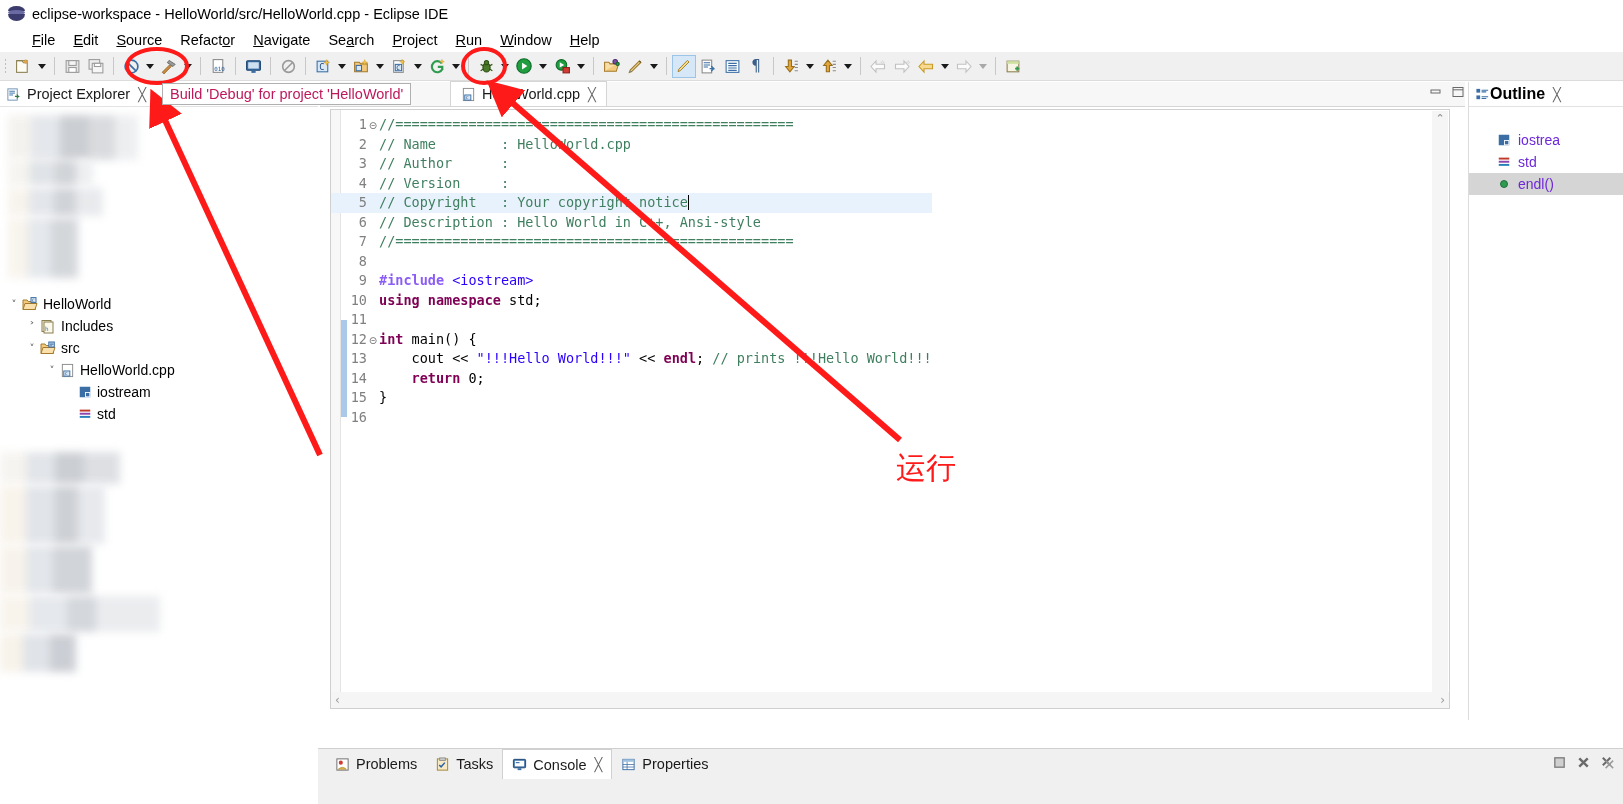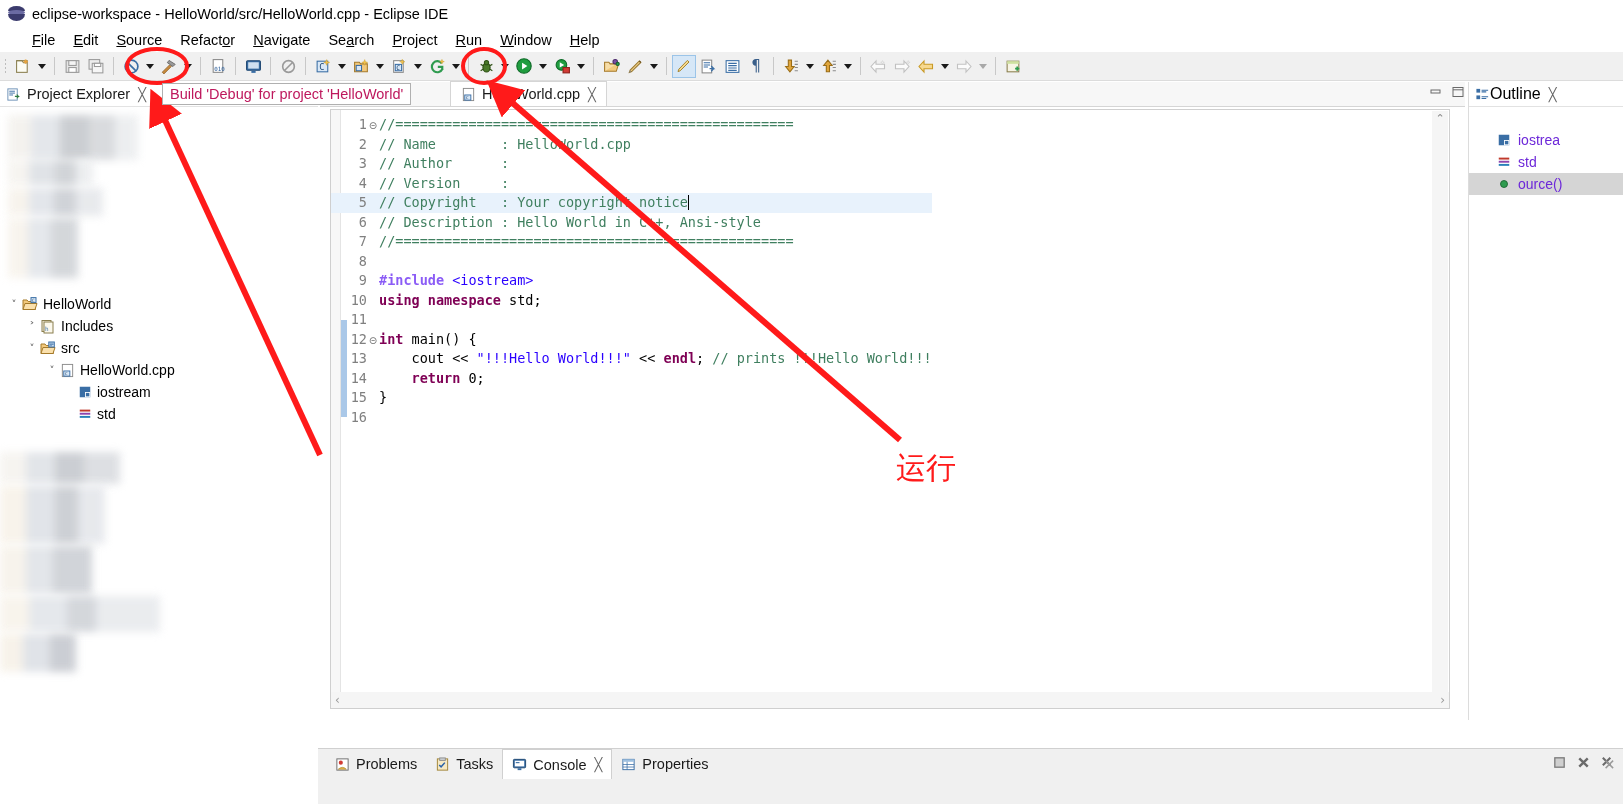--- a/index.html
+++ b/index.html
@@ -193,20 +193,21 @@
   }
 
   
   .outline-panel {
     position:absolute; left:1468px; top:82px; width:155px; height:638px;
     background:#ffffff; border-left:1px solid #dcdcdc;
   }
   .outline-head {
     height:25px; display:flex; align-items:center; padding-left:6px;
     border-bottom:1px solid #e2e2e2;
+    font-weight:bold;
   }
   .orow {
     height:22px; display:flex; align-items:center; padding-left:28px;
     font-size:14px; color:#6d28d9; white-space:nowrap;
   }
   .orow.sel { background:#d5d5d5; }
 
   .minmax {
     position:absolute; right:158px; top:84px; display:flex; gap:8px;
     align-items:center;
@@ -678,21 +679,21 @@
           <rect x="2" y="3" width="12" height="2.2" fill="#c0392b"></rect>
           <rect x="2" y="6.6" width="12" height="2.2" fill="#8e44ad"></rect>
           <rect x="2" y="10.2" width="12" height="2.2" fill="#2980b9"></rect>
         </svg>
         <span>std</span>
       </div>
       <div class="orow sel">
         <svg class="tiny-icon" width="14" height="14" viewBox="0 0 16 16" style="margin-right:7px">
           <circle cx="8" cy="8" r="4" fill="#2e9b4f" stroke="#1a6330"></circle>
         </svg>
-        <span>ource()</span>
+        <span>endl()</span>
       </div>
     </div>
   </div>
 
   <div class="bottom-left-fill"></div>
   <div class="bottom-bar">
     <div class="btabs">
 
       <div class="btab">
         <svg class="tiny-icon" width="15" height="15" viewBox="0 0 16 16" style="margin-right:6px">

